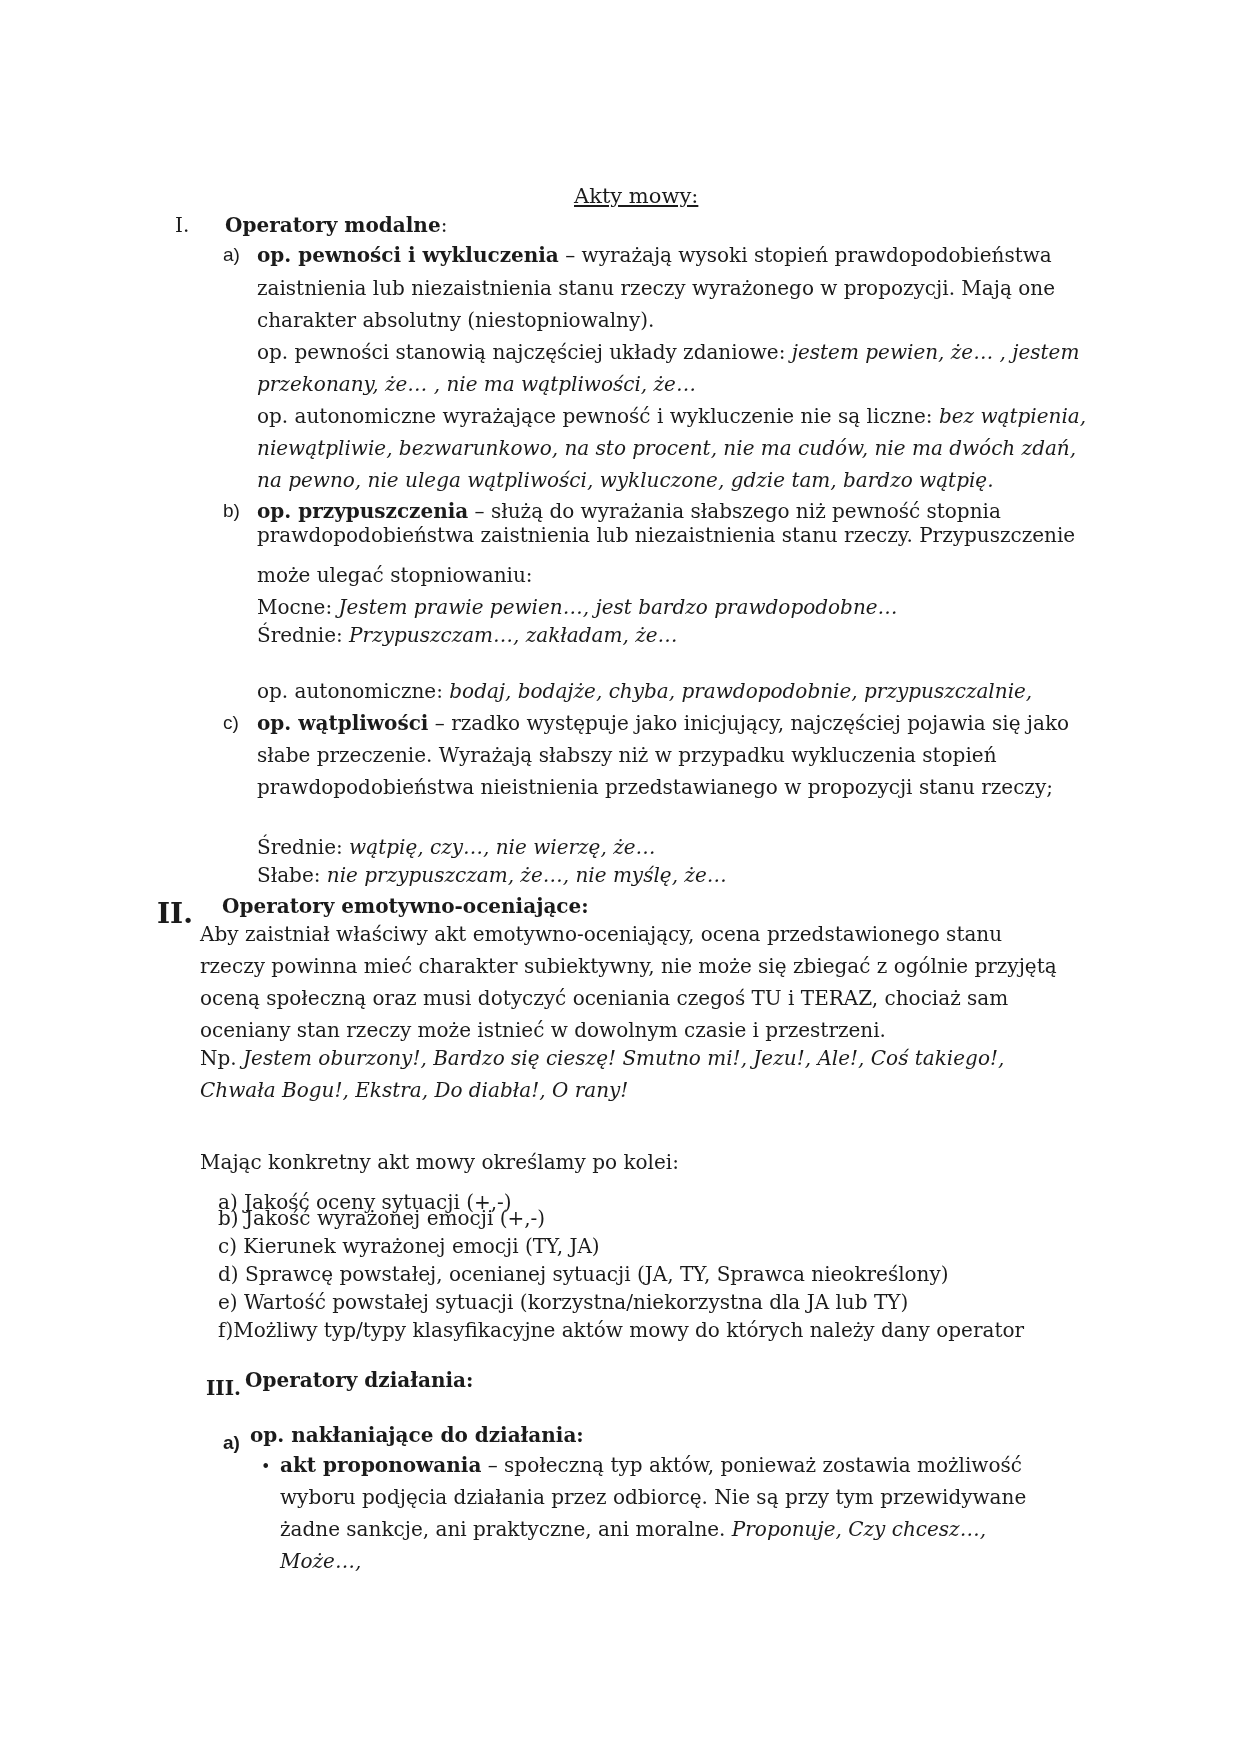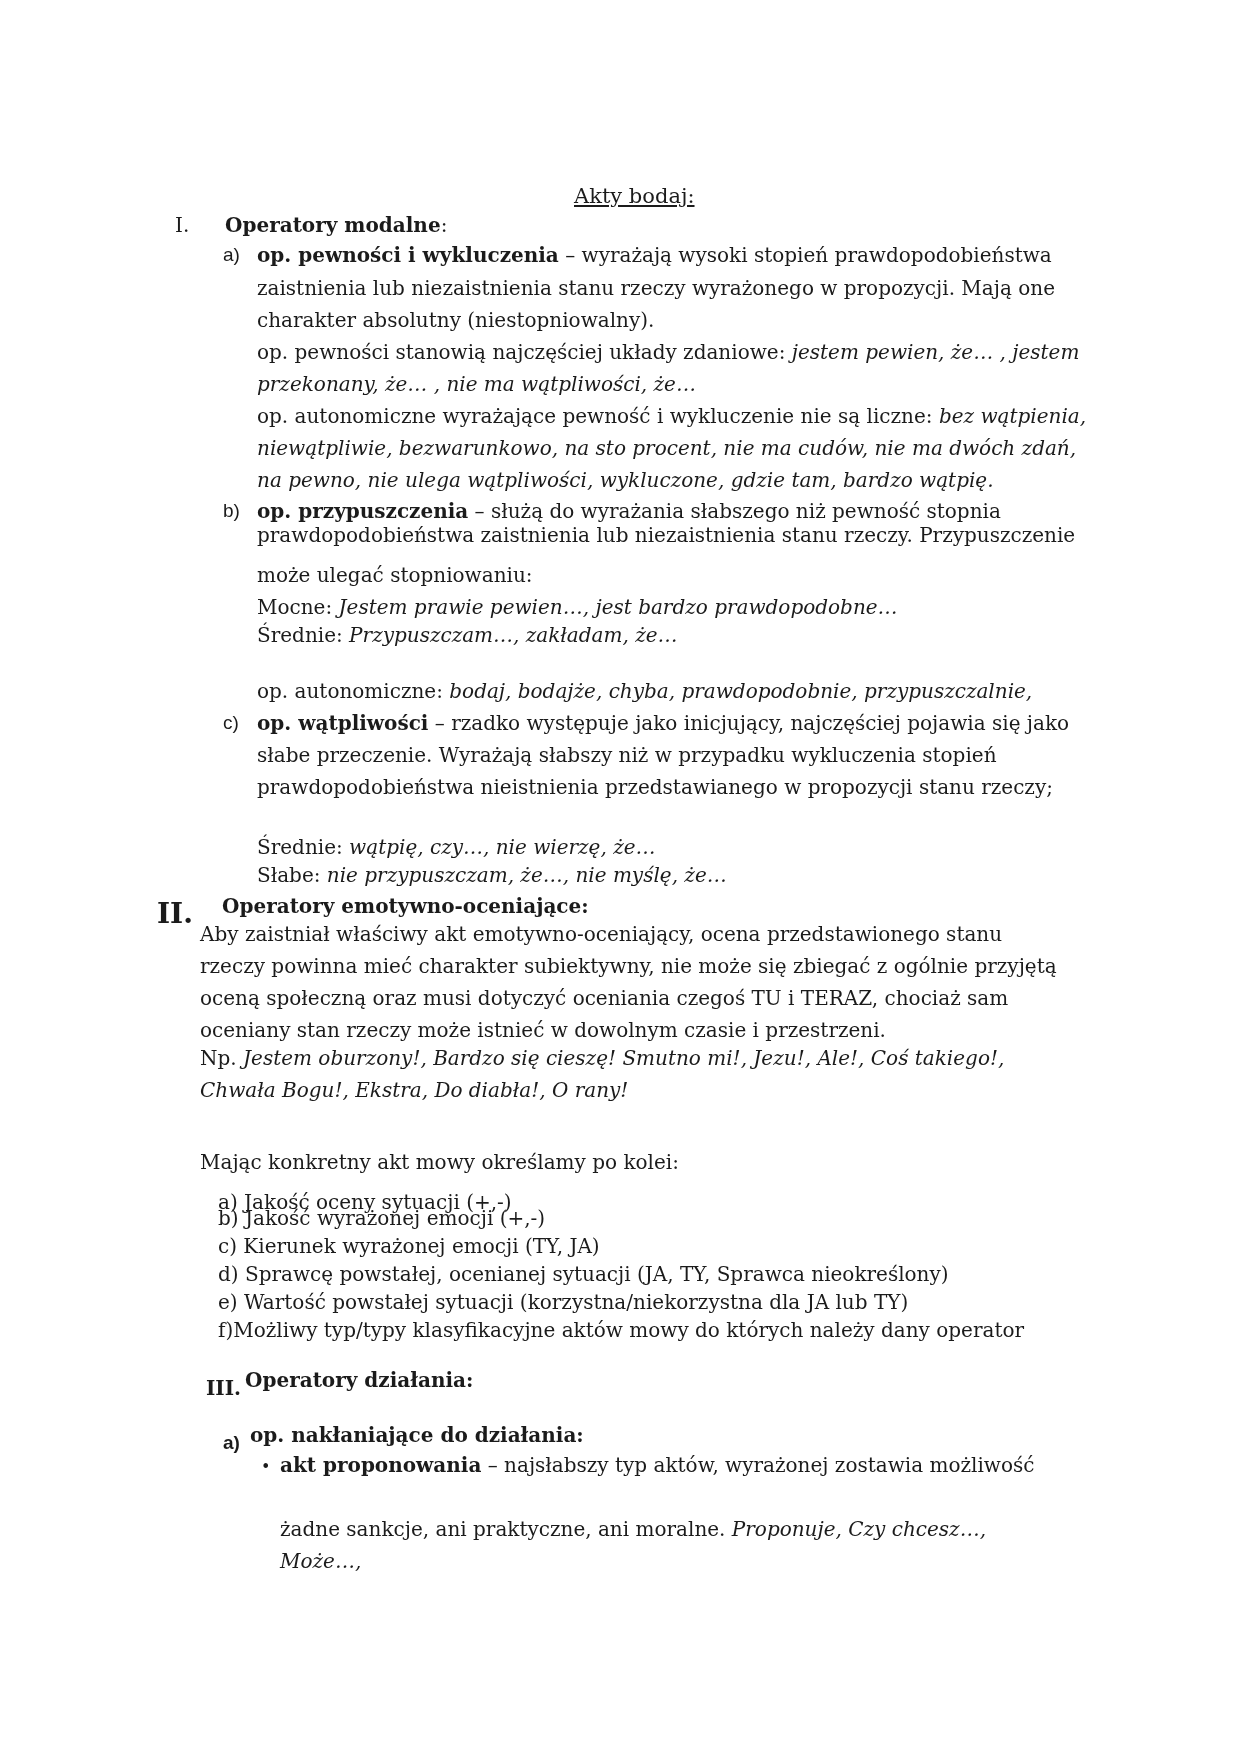--- a/index.html
+++ b/index.html
@@ -54,21 +54,21 @@
 
   
   .bl { left: 280px; }
   .bl .marker { left: -19px; font-size: 16px; top: 2px; }
   .contb { left: 280px; }
 </style>
 </head>
 <body>
 
 <div class="page" id="doc">
-    <div class="line title-line" style="top: 183px;"><span class="u">Akty bodaj:</span></div>
+    <div class="line title-line" style="top: 183px;"><span class="u">Akty mowy:</span></div>
     <div class="line h1a" style="top: 212px;"><span class="marker">I.</span><span class="b">Operatory modalne</span><span>:</span></div>
     <div class="line item2" style="top: 242px;"><span class="marker">a)</span><span class="b">op. pewności i wykluczenia</span><span> – wyrażają wysoki stopień prawdopodobieństwa</span></div>
     <div class="line cont2" style="top: 275px;"><span>zaistnienia lub niezaistnienia stanu rzeczy wyrażonego w propozycji. Mają one</span></div>
     <div class="line cont2" style="top: 307px;"><span>charakter absolutny (niestopniowalny).</span></div>
     <div class="line cont2" style="top: 339px;"><span>op. pewności stanowią najczęściej układy zdaniowe: </span><span class="i">jestem pewien, że… , jestem</span></div>
     <div class="line cont2" style="top: 371px;"><span class="i">przekonany, że… , nie ma wątpliwości, że…</span></div>
     <div class="line cont2" style="top: 403px;"><span>op. autonomiczne wyrażające pewność i wykluczenie nie są liczne: </span><span class="i">bez wątpienia,</span></div>
     <div class="line cont2" style="top: 435px;"><span class="i">niewątpliwie, bezwarunkowo, na sto procent, nie ma cudów, nie ma dwóch zdań,</span></div>
     <div class="line cont2" style="top: 467px;"><span class="i">na pewno, nie ulega wątpliwości, wykluczone, gdzie tam, bardzo wątpię.</span></div>
     <div class="line item2" style="top: 498px;"><span class="marker">b)</span><span class="b">op. przypuszczenia</span><span> – służą do wyrażania słabszego niż pewność stopnia</span></div>
@@ -91,16 +91,17 @@
     <div class="line para" style="top: 1045px;"><span>Np. </span><span class="i">Jestem oburzony!, Bardzo się cieszę! Smutno mi!, Jezu!, Ale!, Coś takiego!,</span></div>
     <div class="line para" style="top: 1149px;"><span>Mając konkretny akt mowy określamy po kolei:</span></div>
     <div class="line mlist" style="top: 1177px; margin-top: 12px;"><span>a) Jakość oceny sytuacji (+,-)</span></div>
     <div class="line mlist" style="top: 1205px;"><span>b) Jakość wyrażonej emocji (+,-)</span></div>
     <div class="line mlist" style="top: 1233px;"><span>c) Kierunek wyrażonej emocji (TY, JA)</span></div>
     <div class="line mlist" style="top: 1261px;"><span>d) Sprawcę powstałej, ocenianej sytuacji (JA, TY, Sprawca nieokreślony)</span></div>
     <div class="line mlist" style="top: 1289px;"><span>e) Wartość powstałej sytuacji (korzystna/niekorzystna dla JA lub TY)</span></div>
     <div class="line mlist" style="top: 1317px;"><span>f)Możliwy typ/typy klasyfikacyjne aktów mowy do których należy dany operator</span></div>
     <div class="line h1c" style="top: 1367px;"><span class="marker b">III.</span><span class="b">Operatory działania:</span></div>
     <div class="line item2b" style="top: 1422px;"><span class="marker b">a)</span><span class="b">op. nakłaniające do działania:</span></div>
-    <div class="line bl" style="top: 1452px;"><span class="marker">•</span><span class="b">akt proponowania</span><span> – najsłabszy typ aktów, wyrażonej zostawia możliwość</span></div>
+    <div class="line bl" style="top: 1452px;"><span class="marker">•</span><span class="b">akt proponowania</span><span> – społeczną typ aktów, ponieważ zostawia możliwość</span></div>
+    <div class="line contb" style="top: 1484px;"><span>wyboru podjęcia działania przez odbiorcę. Nie są przy tym przewidywane</span></div>
     <div class="line contb" style="top: 1516px;"><span>żadne sankcje, ani praktyczne, ani moralne. </span><span class="i">Proponuje, Czy chcesz…,</span></div>
     <div class="line contb" style="top: 1548px;"><span class="i">Może…,</span></div>
   </div>
 
 </body></html>

